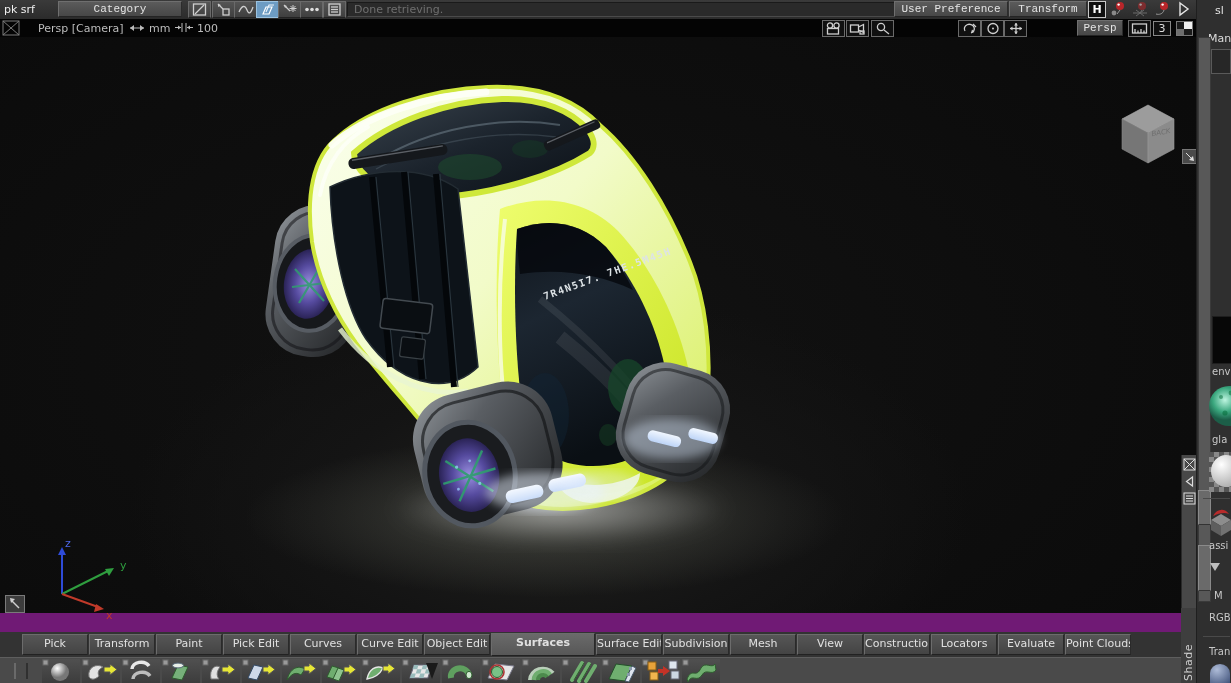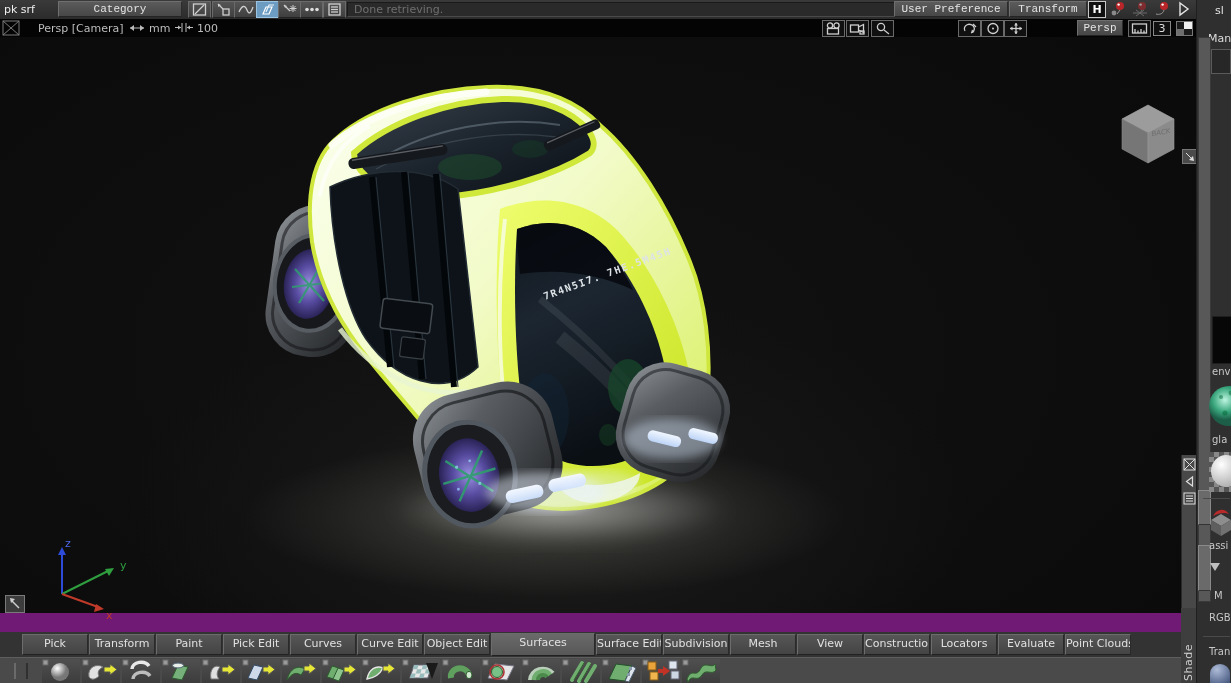--- a/index.html
+++ b/index.html
@@ -32,21 +32,21 @@
   .rpanel .scrolltrack{position:absolute;left:1px;top:37px;width:11px;height:563px;background:#585858;border:1px solid #3a3a3a;}
   .rpanel .handle{position:absolute;left:1px;width:11px;background:#6a6a6a;border:1px solid #8a8a8a;border-bottom-color:#333;}
   .swlabel{position:absolute;left:9px;color:#c8c8c8;font-size:10px;}
   .divline{position:absolute;left:6px;width:27px;height:1px;background:#4a4a4a;}
   
   .palettebar{left:0;top:613px;width:1181px;height:19px;background:#3e3e3e;border-top:1px solid #5a5a5a;border-bottom:1px solid #262626;}
   .tabsrow{left:0;top:632px;width:1181px;height:25px;background:#333;display:flex;align-items:center;padding-left:22px;box-sizing:border-box;}
   .tab{width:64px;height:19px;margin-right:1px;background:linear-gradient(#565656,#444);border:1px solid #6c6c6c;
        border-bottom-color:#222;border-right-color:#2a2a2a;color:#e0e0e0;text-align:center;line-height:18px;
        white-space:nowrap;overflow:hidden;font-size:11px;}
-  .tab.active{width:102px;background:linear-gradient(#6a6a6a,#575757);height:21px;}
+  .tab.active{width:102px;background:linear-gradient(#6a6a6a,#575757);height:21px;font-weight:bold;}
   .tabgrip{position:absolute;left:6px;top:634px;width:13px;height:21px;background:#4c4c4c;border:1px solid #666;border-bottom-color:#222;}
   .shelf{left:0;top:657px;width:1181px;height:26px;background:#4a4a4a;border-top:1px solid #5e5e5e;display:flex;align-items:center;}
   .shelfgrip{width:10px;height:16px;margin-left:14px;margin-right:14px;border-left:2px solid #6a6a6a;border-right:2px solid #303030;}
   .tool{width:38px;height:24px;margin-right:2px;background:linear-gradient(#505050,#3c3c3c);flex:0 0 auto;}
   .vc{left:1108px;top:58px;}
   .glyph{stroke:#cfcfcf;fill:none;stroke-width:1.3;}
 </style>
 </head>
 <body>
 

